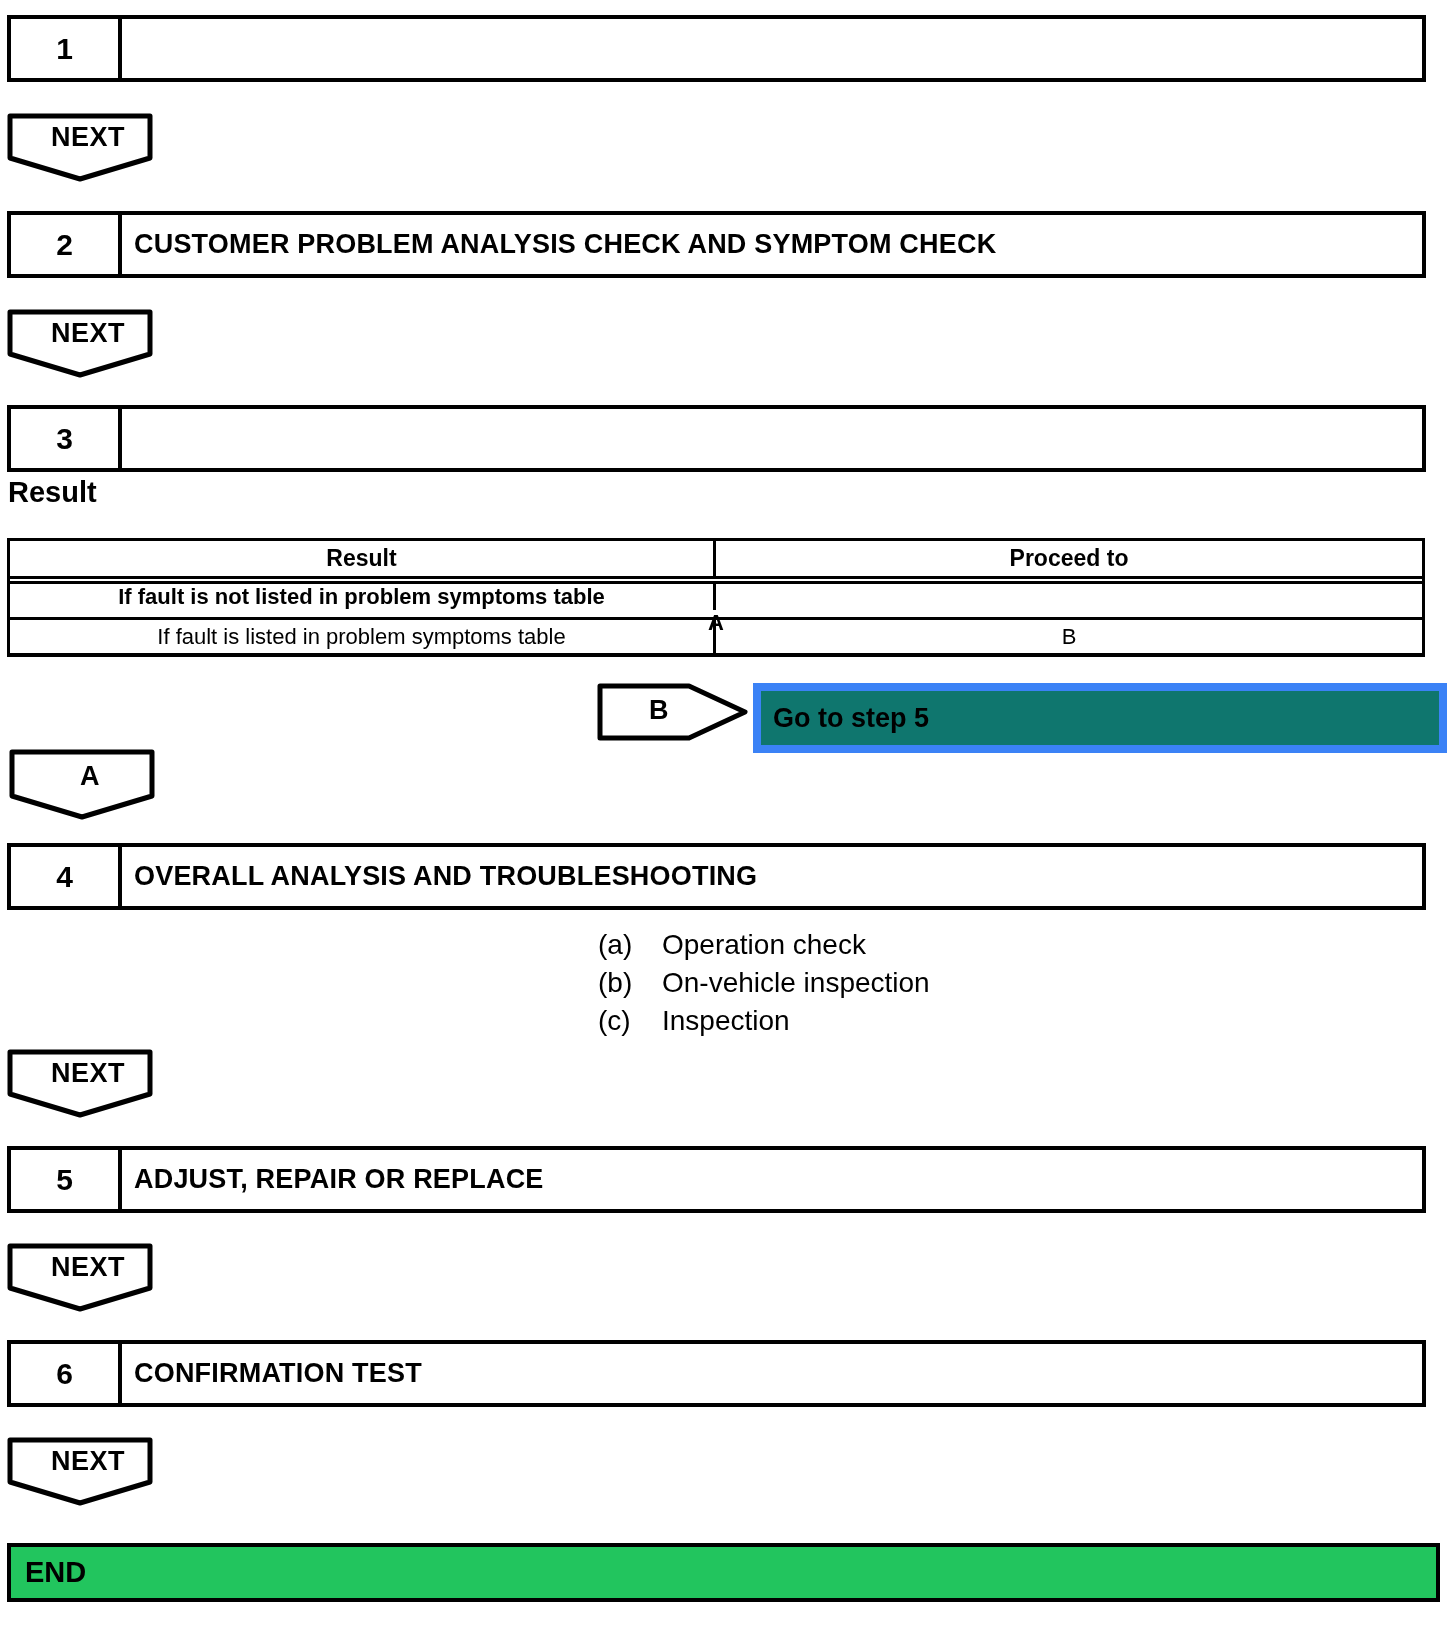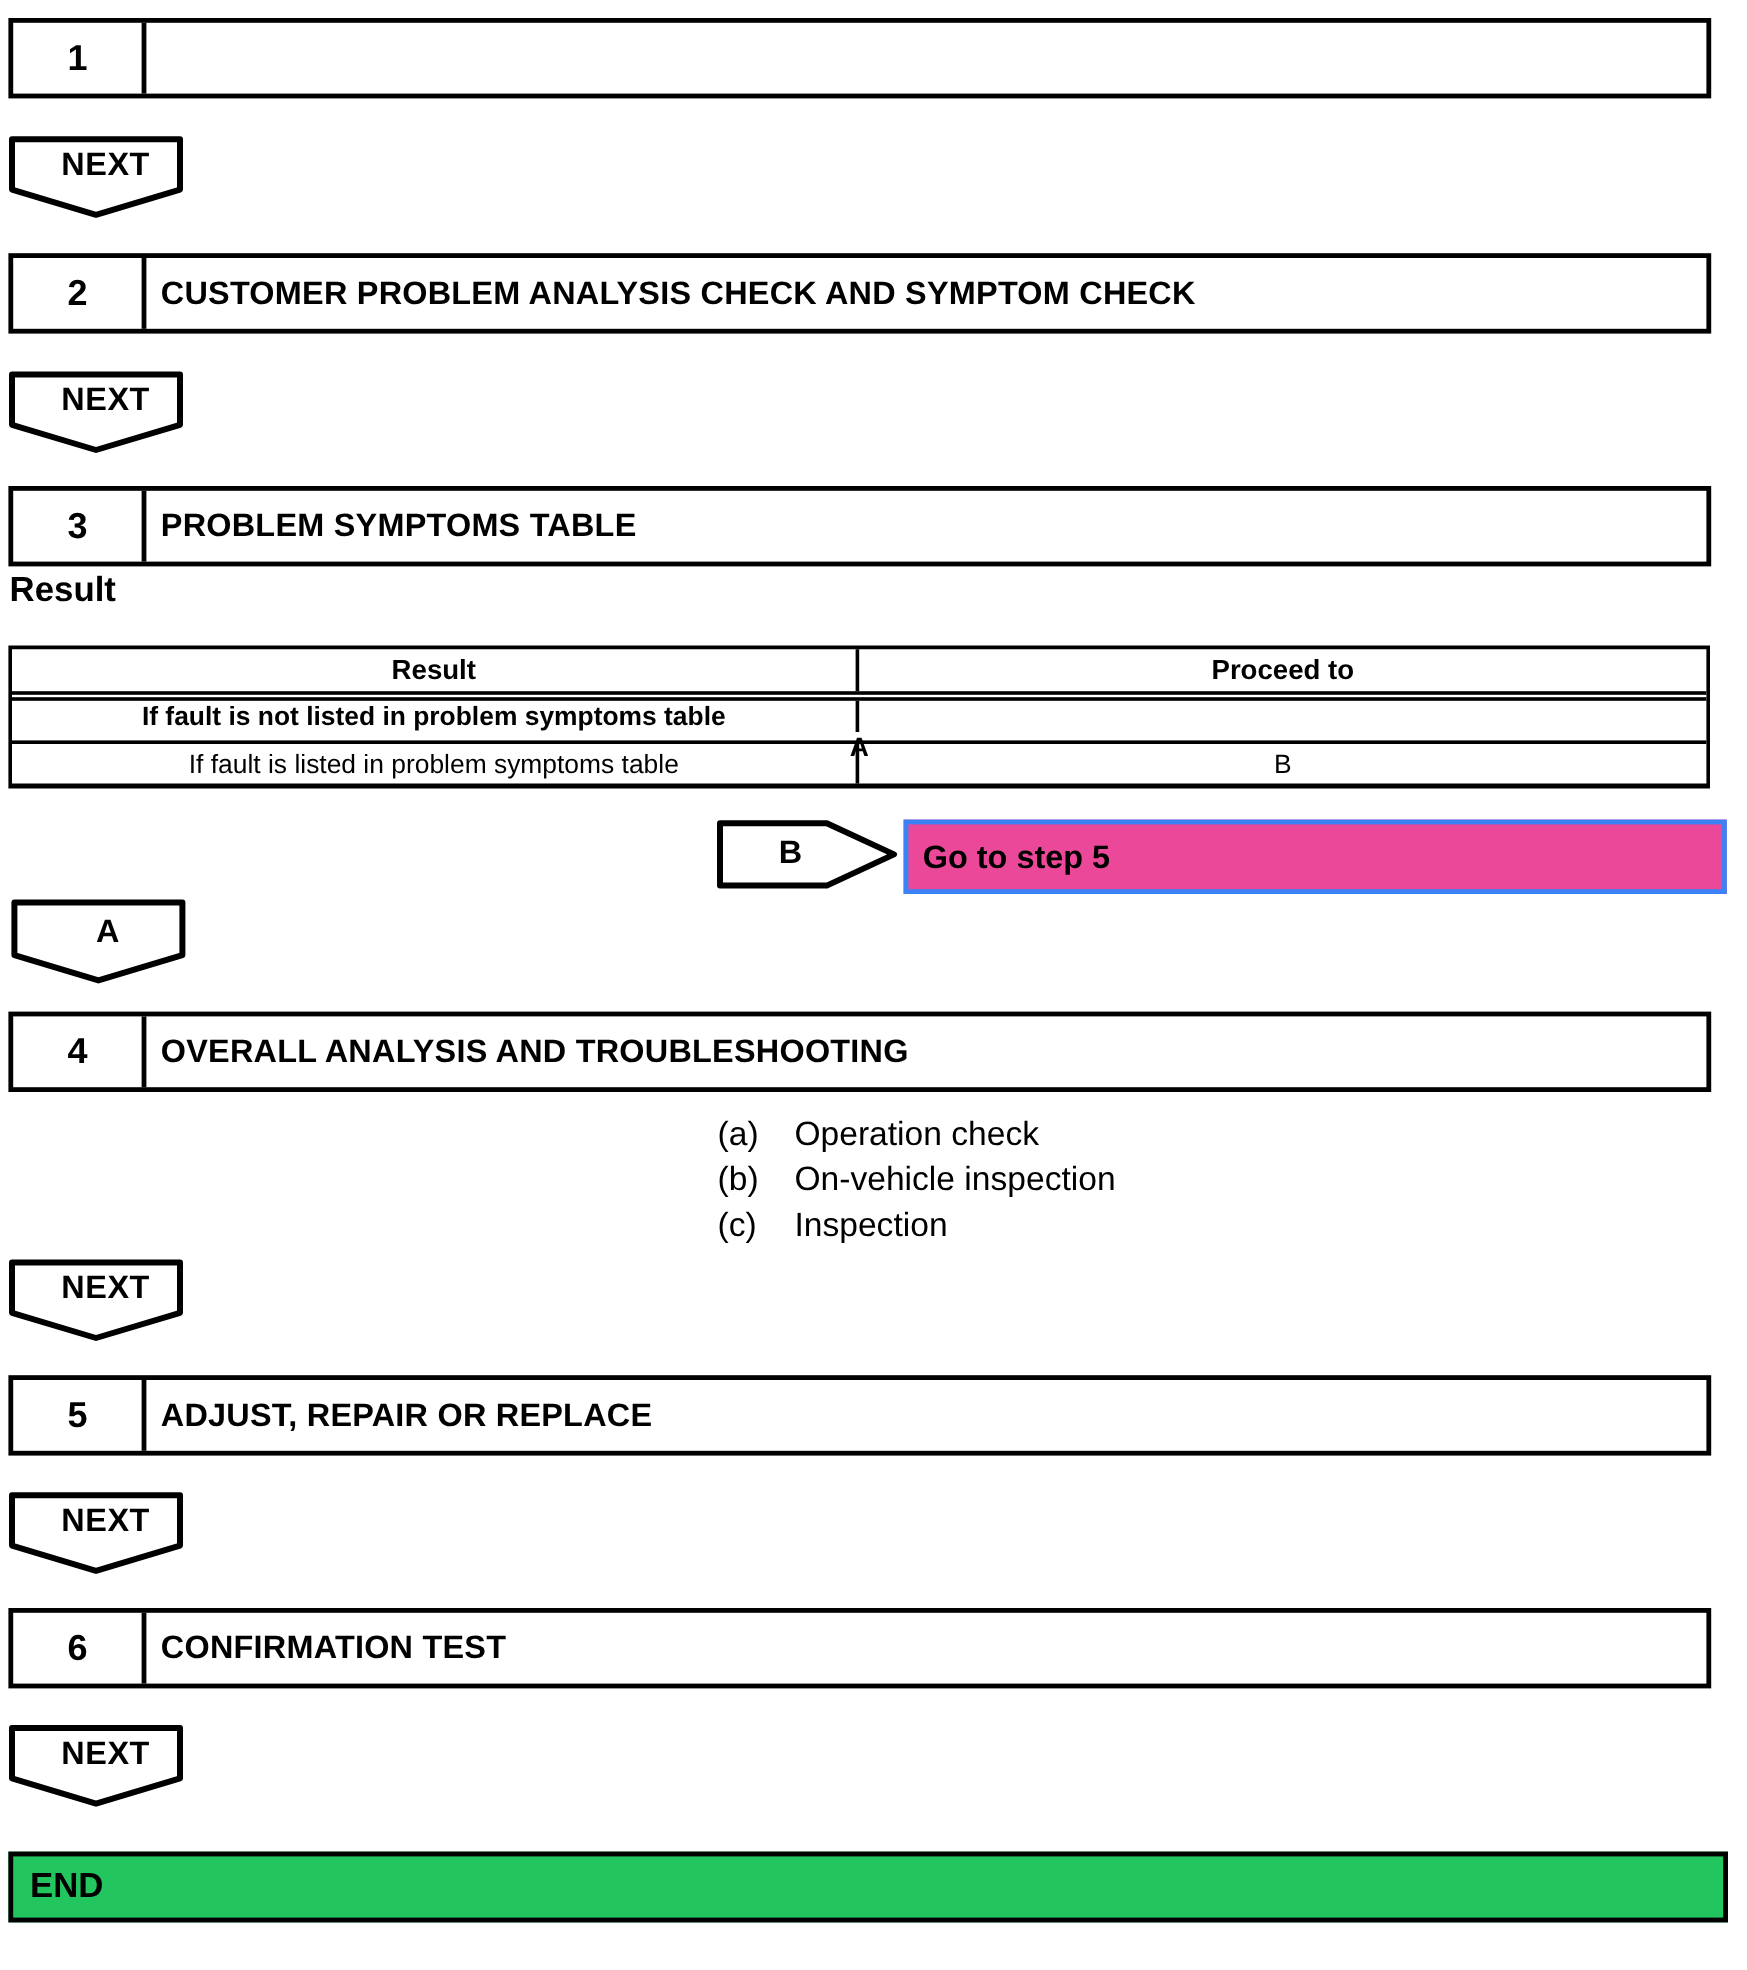--- a/index.html
+++ b/index.html
@@ -66,21 +66,21 @@
              font-weight:bold; font-size:23px; }
   .rt-r1 { height:33px; border-bottom:3px solid #000;
            font-weight:bold; font-size:22px;flex-direction:column; }
   .rt-r2 { height:33px; font-weight:normal; font-size:22px; }
 
   
   #branch-b { left:597px; top:683px; }
   #branch-b .pent-label { top:12px; left:0; width:92px; right:auto; }
   #goto-box {
     position:absolute; left:753px; top:683px; width:666px; height:54px;
-    border:4px solid #3b82f6; background:#ec4899;
+    border:8px solid #3b82f6; background:#0f766e;
     display:flex; align-items:center; padding-left:12px;
     font-weight:bold; font-size:27px;
   }
 
   
   #substeps { position:absolute; left:598px; top:926px; font-size:28px; }
   .substep { display:flex; height:38px; align-items:center; }
   .substep .ss-label { width:64px; }
 
   
@@ -114,21 +114,20 @@
 
   <div class="pent" id="next2">
     <svg width="146" height="70" viewBox="0 0 146 70">
       <polygon points="3,3 143,3 143,45 73,66 3,45" fill="#ffffff" stroke="#000000" stroke-width="5" stroke-linejoin="round"></polygon>
     </svg>
     <div class="pent-label">NEXT</div>
   </div>
 
   <div class="step-box" id="step3">
     <div class="step-num">3</div>
-    <div class="step-title">PROBLEM SYMPTOMS TABLE</div>
   </div>
 
   <div id="result-heading">Result</div>
 
   <div id="result-table">
     <div class="rt-row rt-head">
       <div class="rt-c1">Result</div>
       <div class="rt-c2">Proceed to</div>
     </div>
     <div class="rt-row rt-r1">

